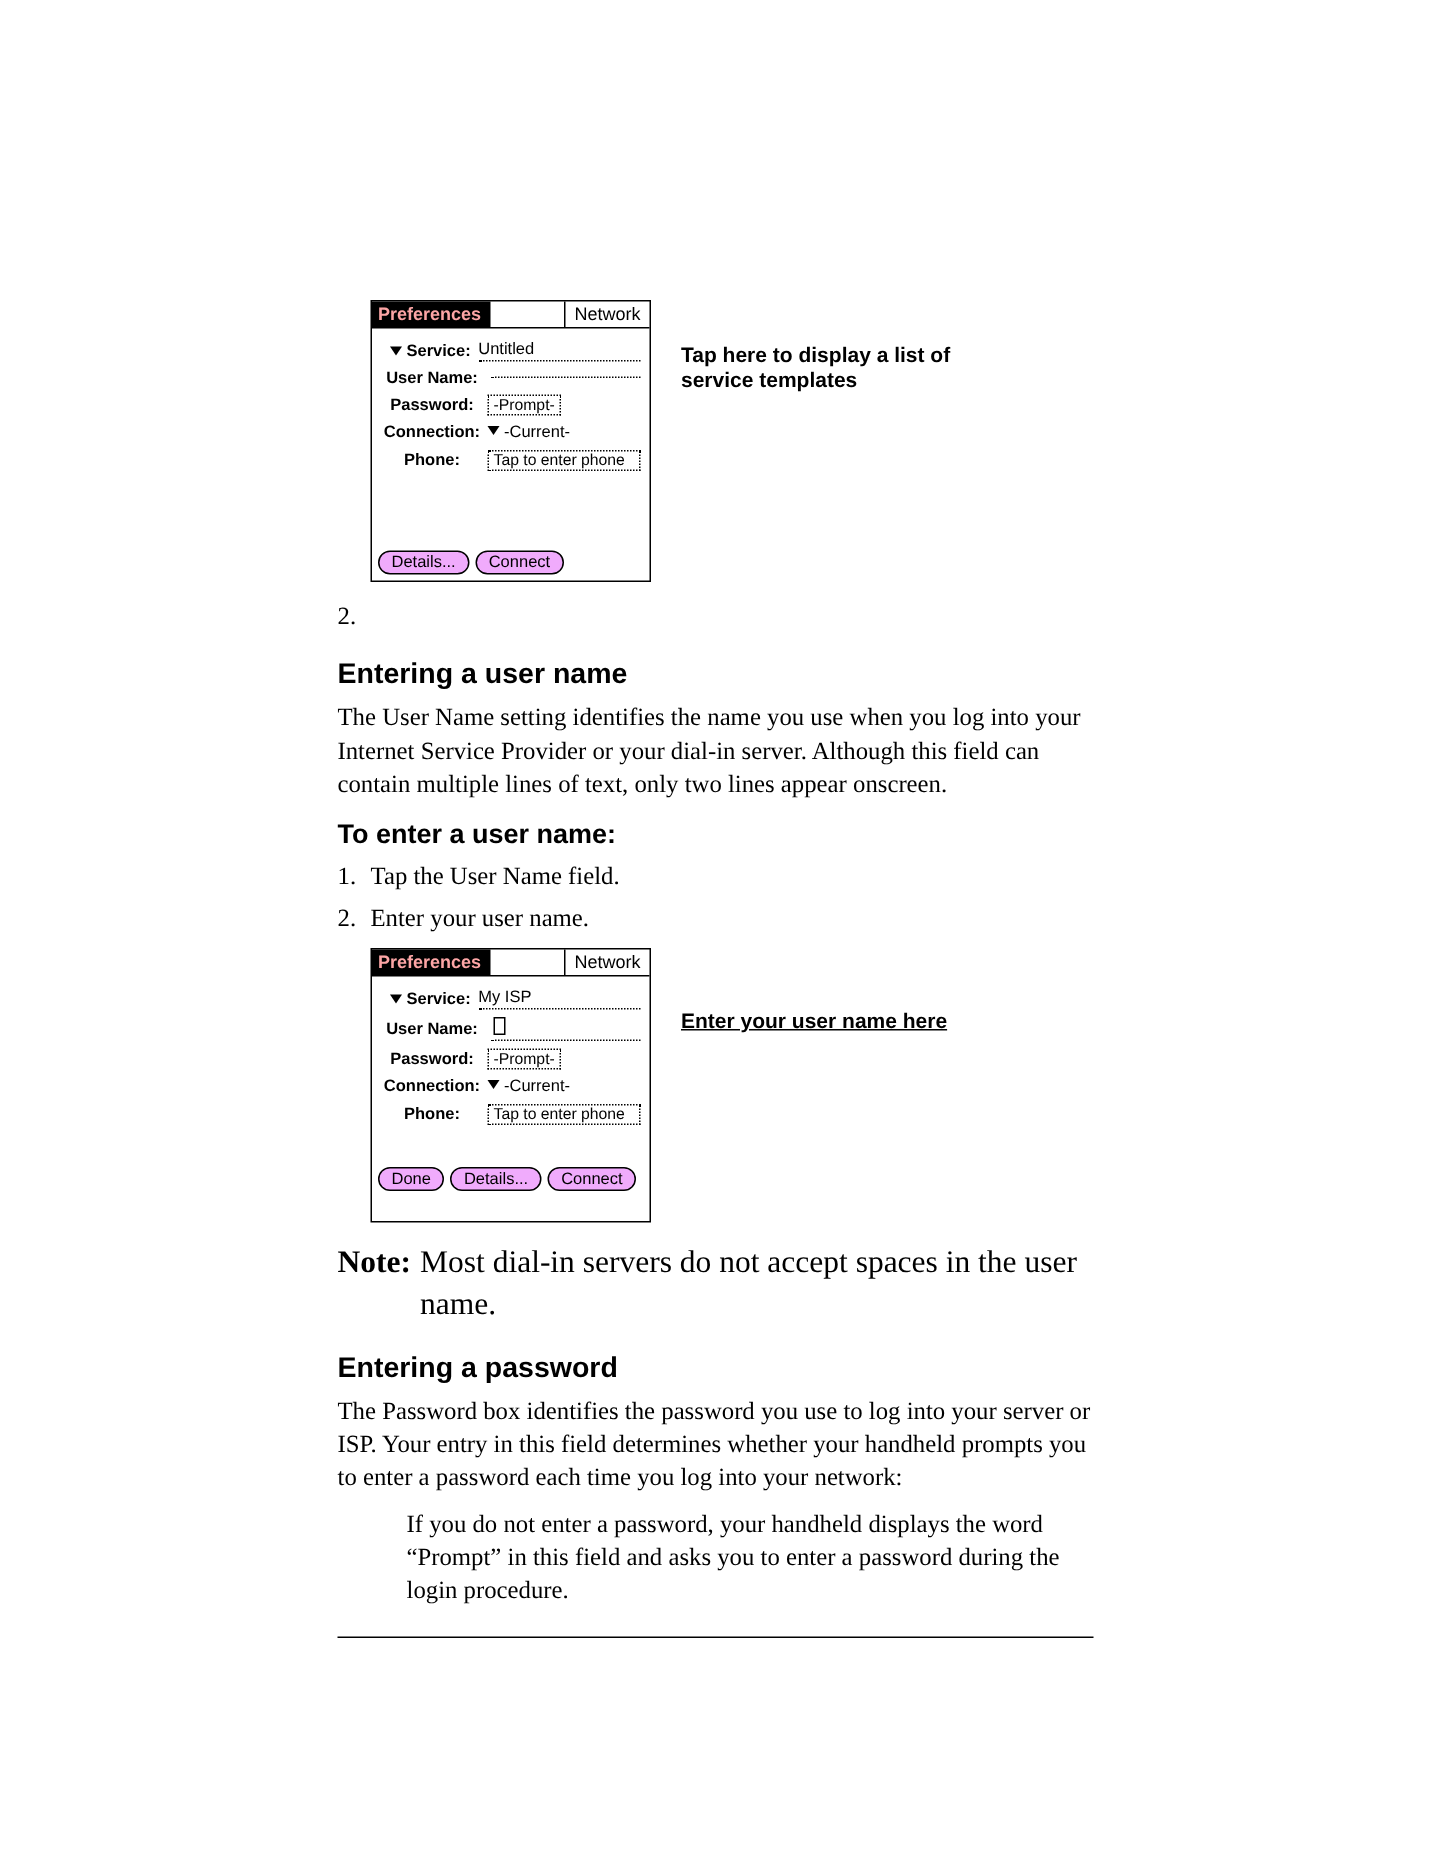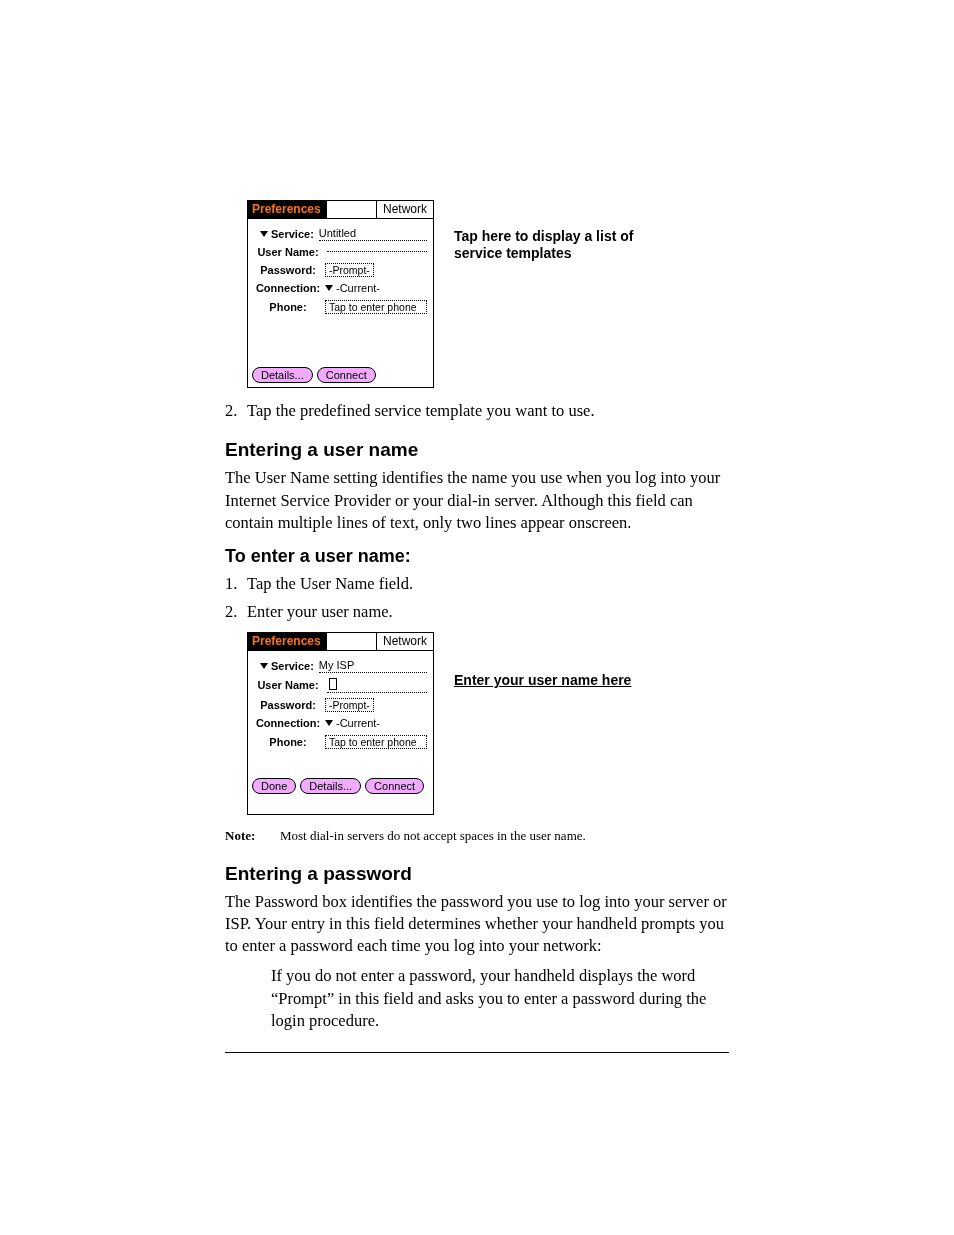--- a/index.html
+++ b/index.html
@@ -45,21 +45,21 @@
   }
   .palm-header {
     display: flex;
     align-items: stretch;
     height: 17px;
     border-bottom: 1px solid #000;
     font-size: 12px;
   }
   .palm-title {
     background: #000;
-    color: #f97316;
+    color: #fca5a5;
     font-weight: bold;
     padding: 1px 6px 1px 4px;
     display: flex;
     align-items: center;
   }
   .palm-tab {
     margin-left: auto;
     padding: 1px 6px 1px 6px;
     display: flex;
     align-items: center;
@@ -149,21 +149,21 @@
     margin: 4px 0 8px 0;
   }
   .sub-head {
     font-family: Arial, Helvetica, sans-serif;
     font-weight: bold;
     font-size: 18px;
     margin: 12px 0 4px 0;
   }
   .note-row {
     display: flex;
-    font-size: 13px;
+    font-size: 21px;
     line-height: 1.35;
     margin: 10px 0 6px 0;
   }
   .note-row .note-lbl { font-weight: bold; width: 55px; flex: none; }
   .indented {
     margin-left: 46px;
     font-size: 16.5px;
     line-height: 1.35;
     margin-top: 8px;
   }
@@ -224,21 +224,20 @@
         <div class="palm-btn">Details...</div>
         <div class="palm-btn">Connect</div>
       </div>
     </div>
 
     <div class="annotation">Tap here to display a list of service templates</div>
   </div>
 
   <div class="num-item">
     <span class="num">2.</span>
-    <span>Tap the predefined service template you want to use.</span>
   </div>
 
   <h2 class="section">Entering a user name</h2>
   <p class="body">The User Name setting identifies the name you use when you log into your Internet Service Provider or your dial-in server. Although this field can contain multiple lines of text, only two lines appear onscreen.</p>
 
   <div class="sub-head">To enter a user name:</div>
 
   <div class="num-item">
     <span class="num">1.</span>
     <span>Tap the User Name field.</span>

